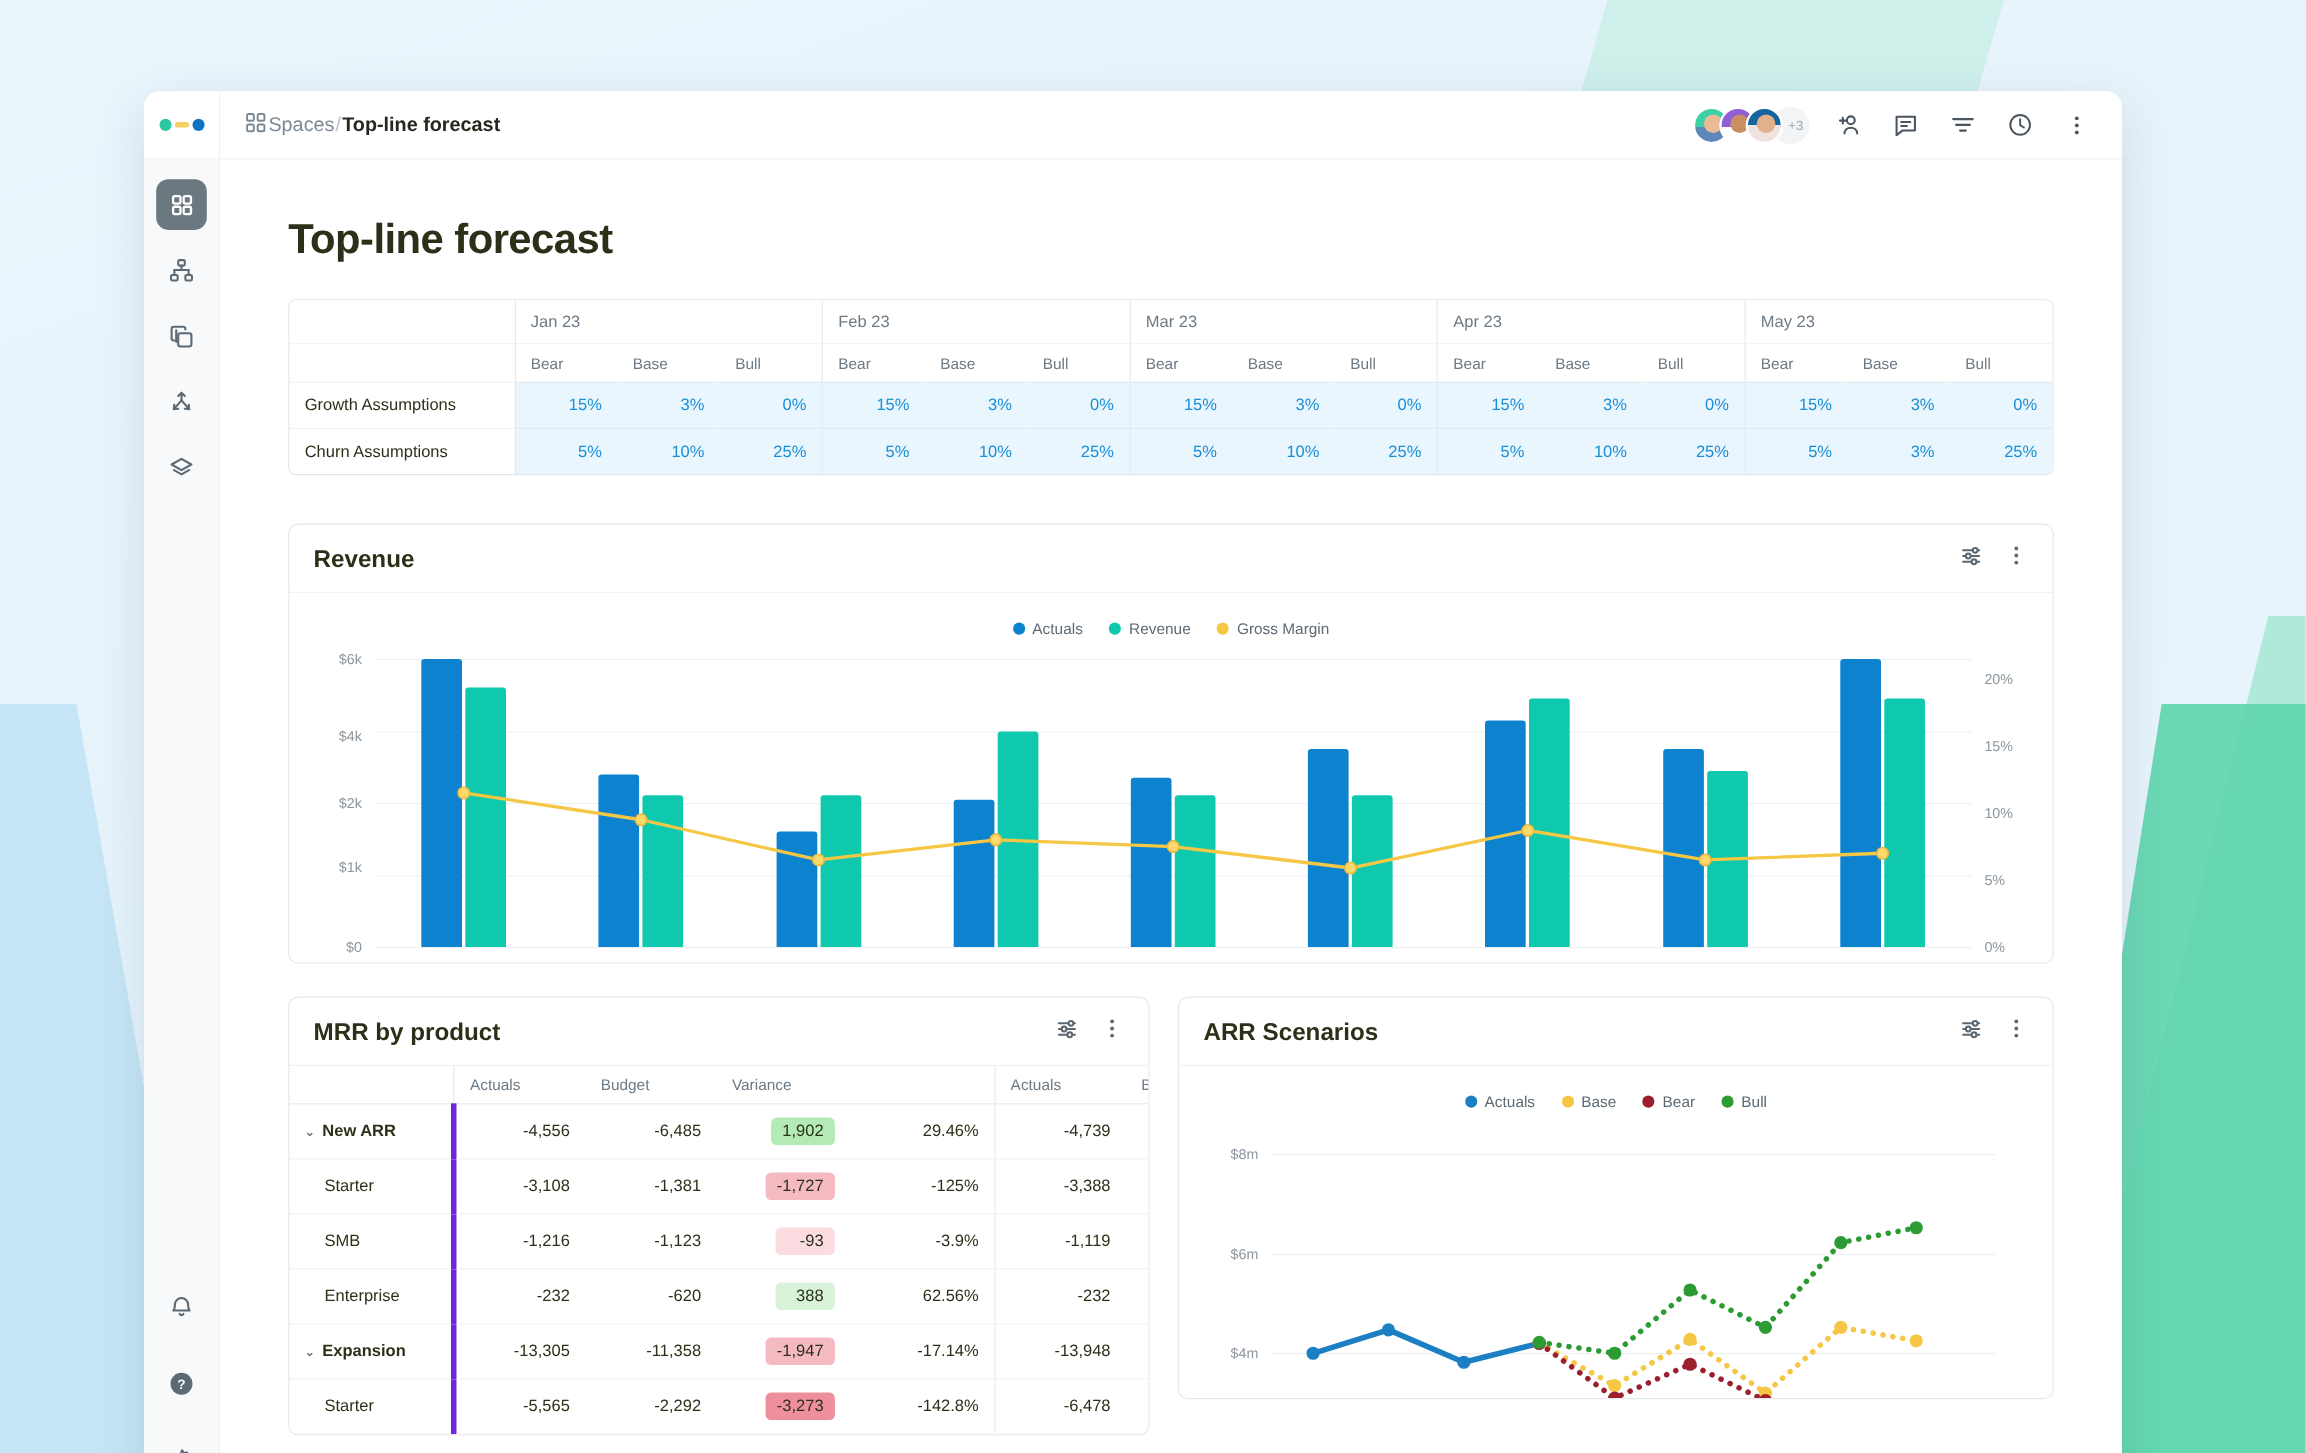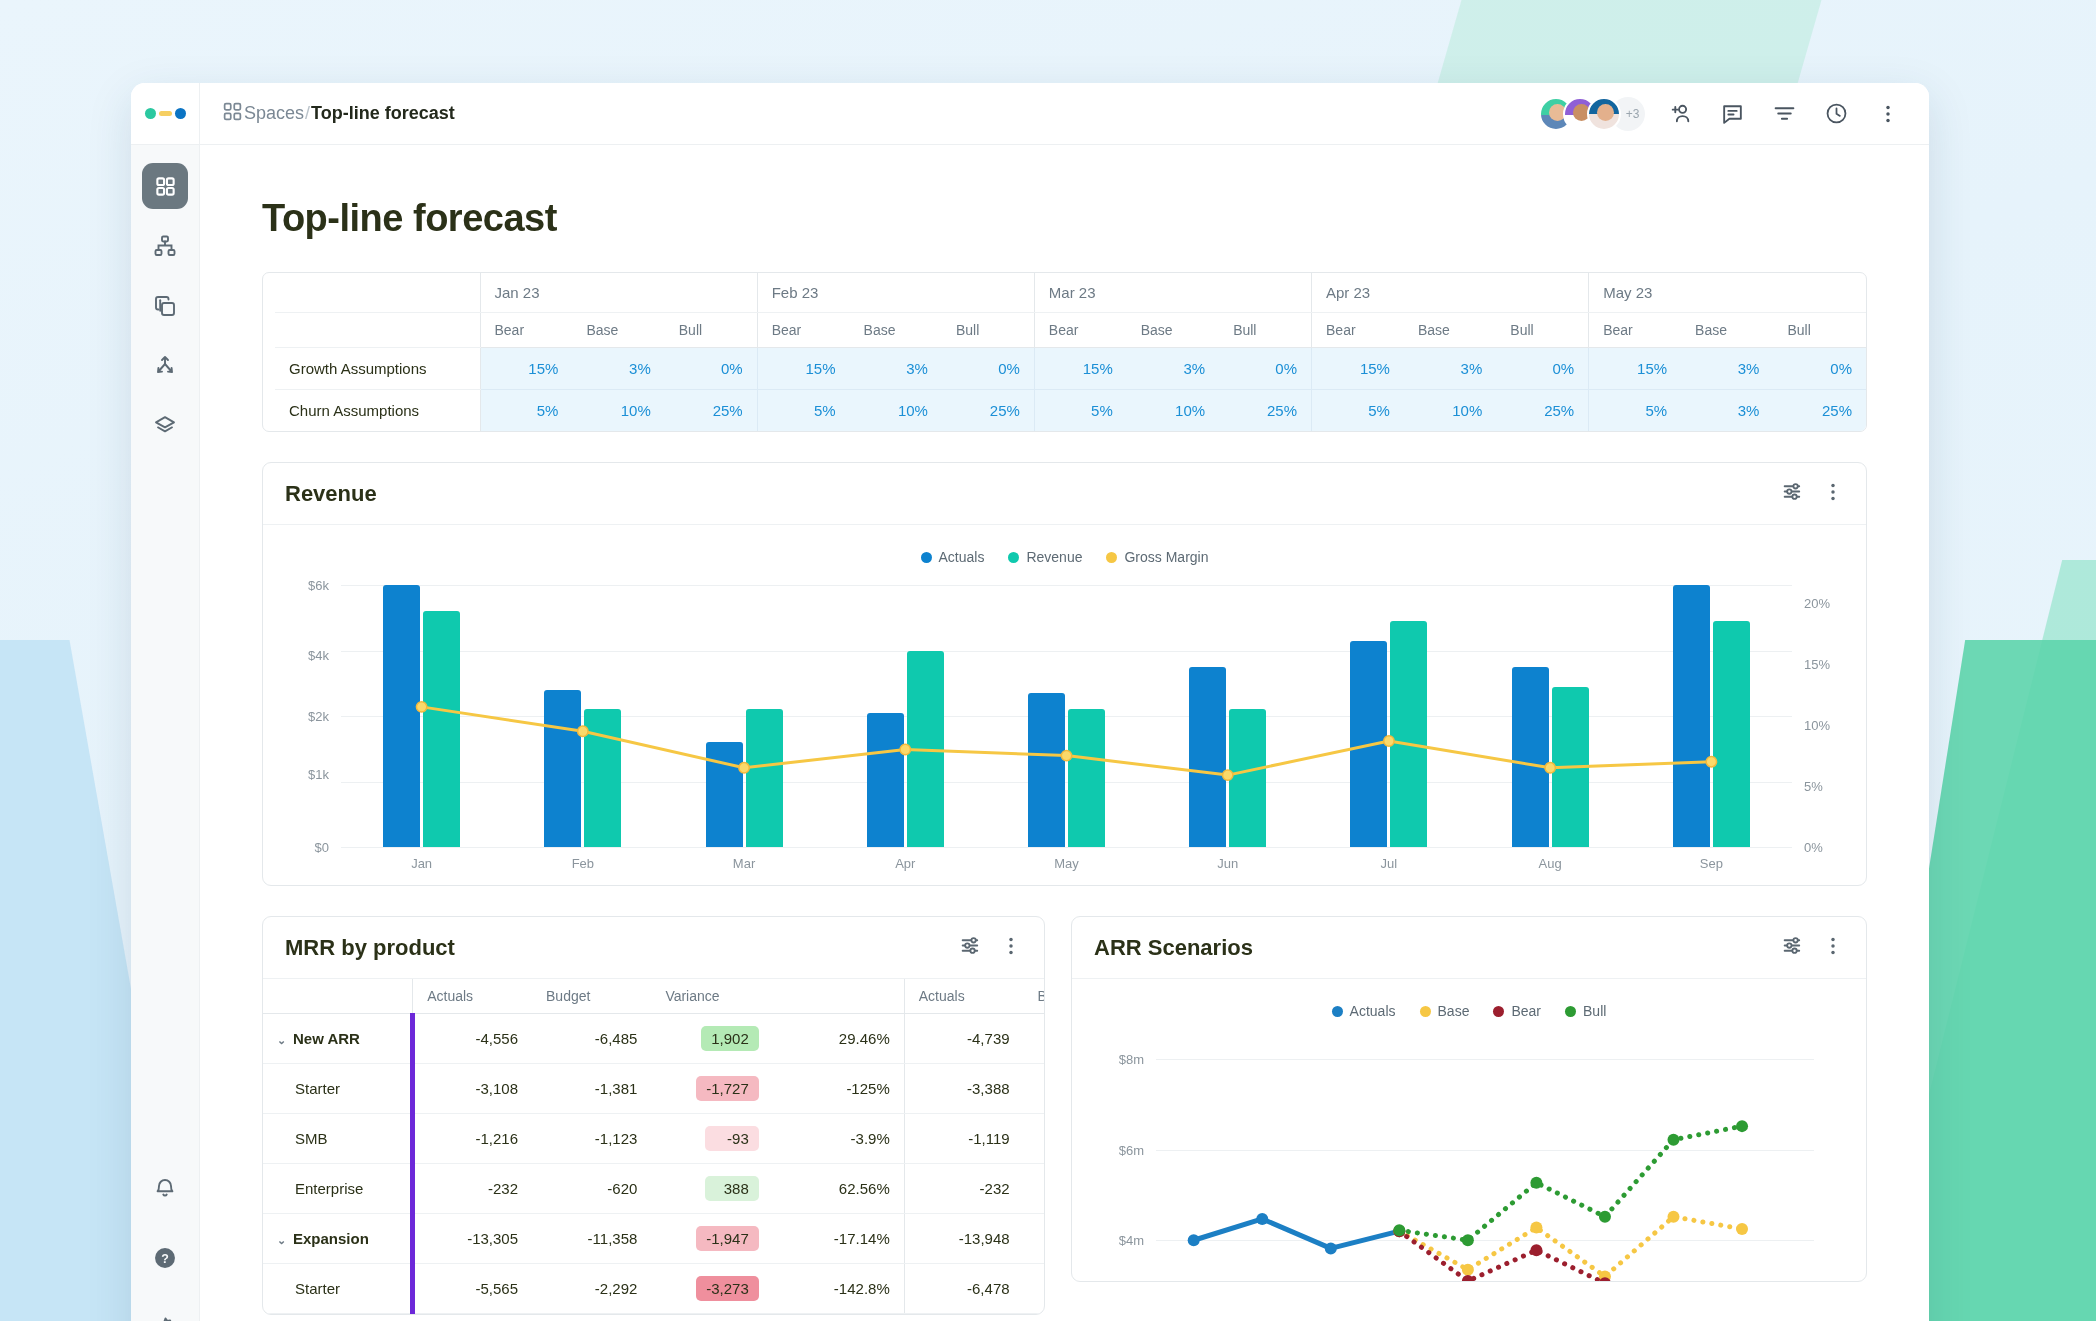--- a/index.html
+++ b/index.html
@@ -92,21 +92,21 @@
                  align-items: center; }
   .rail-bottom .rail-item { margin-bottom: 24px; }
 
   
   .main { flex: 1; padding: 52px 62px 0 62px; overflow: hidden; min-width: 0; }
   .page-title { font-size: 38px; font-weight: 700; color: #2b3118;
                 letter-spacing: -.5px; margin-bottom: 32px; }
 
   
   .assump { border: 1px solid #e4e8eb; border-radius: 7px; overflow: hidden;
-            margin-bottom: 30px; padding-left: 12px; }
+            margin-bottom: 44px; }
   table.at { width: 100%; border-collapse: collapse; table-layout: fixed; }
   table.at th, table.at td { font-weight: 400; font-size: 15px; }
   .at .lbl-col { width: 205px; }
   .at .mhead { text-align: left; color: #6d7a85; padding: 11px 14px;
                border-left: 1px solid #e4e8eb; border-bottom: 1px solid #eef1f3; }
   .at .mhead.first { border-left: 1px solid #e4e8eb; }
   .at .sub { text-align: left; color: #6d7a85; padding: 9px 14px;
              border-bottom: 1px solid #e4e8eb; font-size: 14px; }
   .at .sub.grpstart { border-left: 1px solid #e4e8eb; }
   .at .rowlab { padding: 12px 14px; color: #2b3118; font-size: 15px;
@@ -508,31 +508,20 @@
                 <circle cx="241.83333333333334" cy="146.2325581395349" r="5.2" fill="#fbd96a" stroke="#f2b93d" stroke-width="1.5"></circle>
                 <circle cx="403.05555555555554" cy="182.7906976744186" r="5.2" fill="#fbd96a" stroke="#f2b93d" stroke-width="1.5"></circle>
                 <circle cx="564.2777777777778" cy="164.51162790697674" r="5.2" fill="#fbd96a" stroke="#f2b93d" stroke-width="1.5"></circle>
                 <circle cx="725.5" cy="170.6046511627907" r="5.2" fill="#fbd96a" stroke="#f2b93d" stroke-width="1.5"></circle>
                 <circle cx="886.7222222222223" cy="190.10232558139535" r="5.2" fill="#fbd96a" stroke="#f2b93d" stroke-width="1.5"></circle>
                 <circle cx="1047.9444444444446" cy="155.98139534883722" r="5.2" fill="#fbd96a" stroke="#f2b93d" stroke-width="1.5"></circle>
                 <circle cx="1209.1666666666667" cy="182.7906976744186" r="5.2" fill="#fbd96a" stroke="#f2b93d" stroke-width="1.5"></circle>
                 <circle cx="1370.388888888889" cy="176.69767441860466" r="5.2" fill="#fbd96a" stroke="#f2b93d" stroke-width="1.5"></circle>
               </svg>
             </div>
-          <div class="xaxis" id="rev-xaxis">
-              <div class="xlab">Jan</div>
-              <div class="xlab">Feb</div>
-              <div class="xlab">Mar</div>
-              <div class="xlab">Apr</div>
-              <div class="xlab">May</div>
-              <div class="xlab">Jun</div>
-              <div class="xlab">Jul</div>
-              <div class="xlab">Aug</div>
-              <div class="xlab">Sep</div>
-            </div>
         </div>
       </div>
 
       <div class="row2">
 
         <div class="col-left">
           <div class="card">
             <div class="card-head">
               <div class="card-title">MRR by product</div>
               <div class="card-actions">

